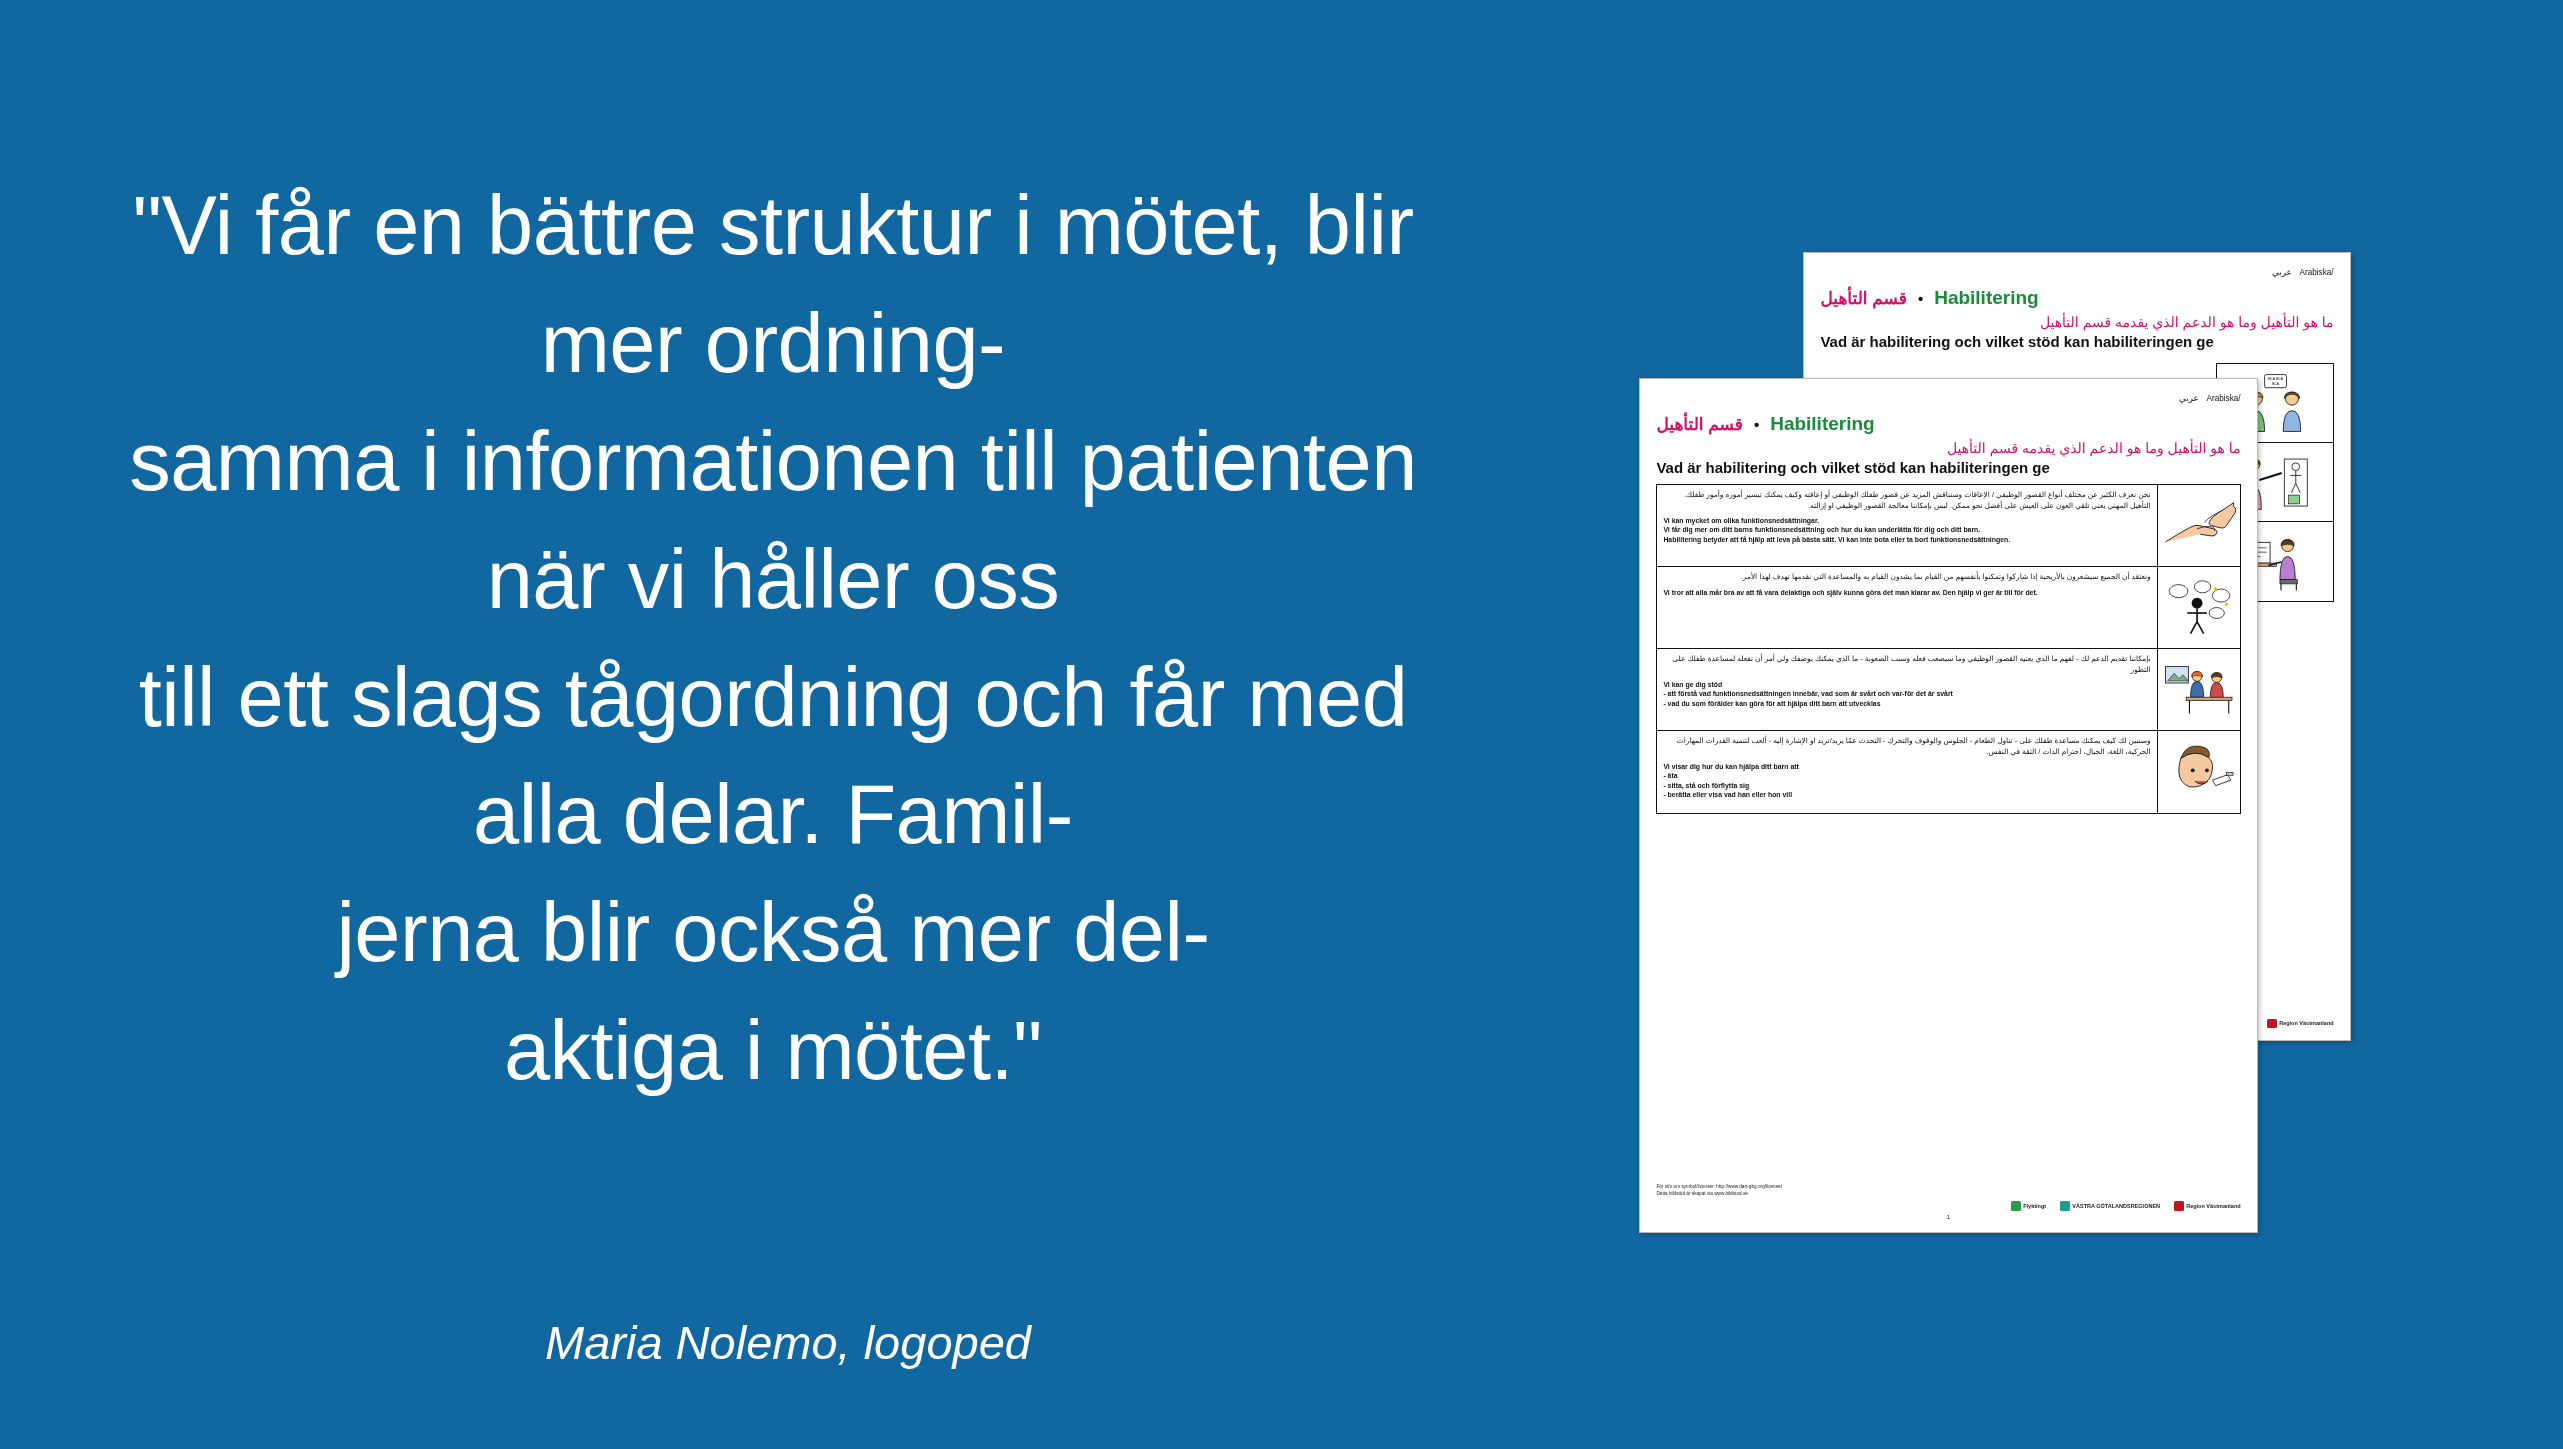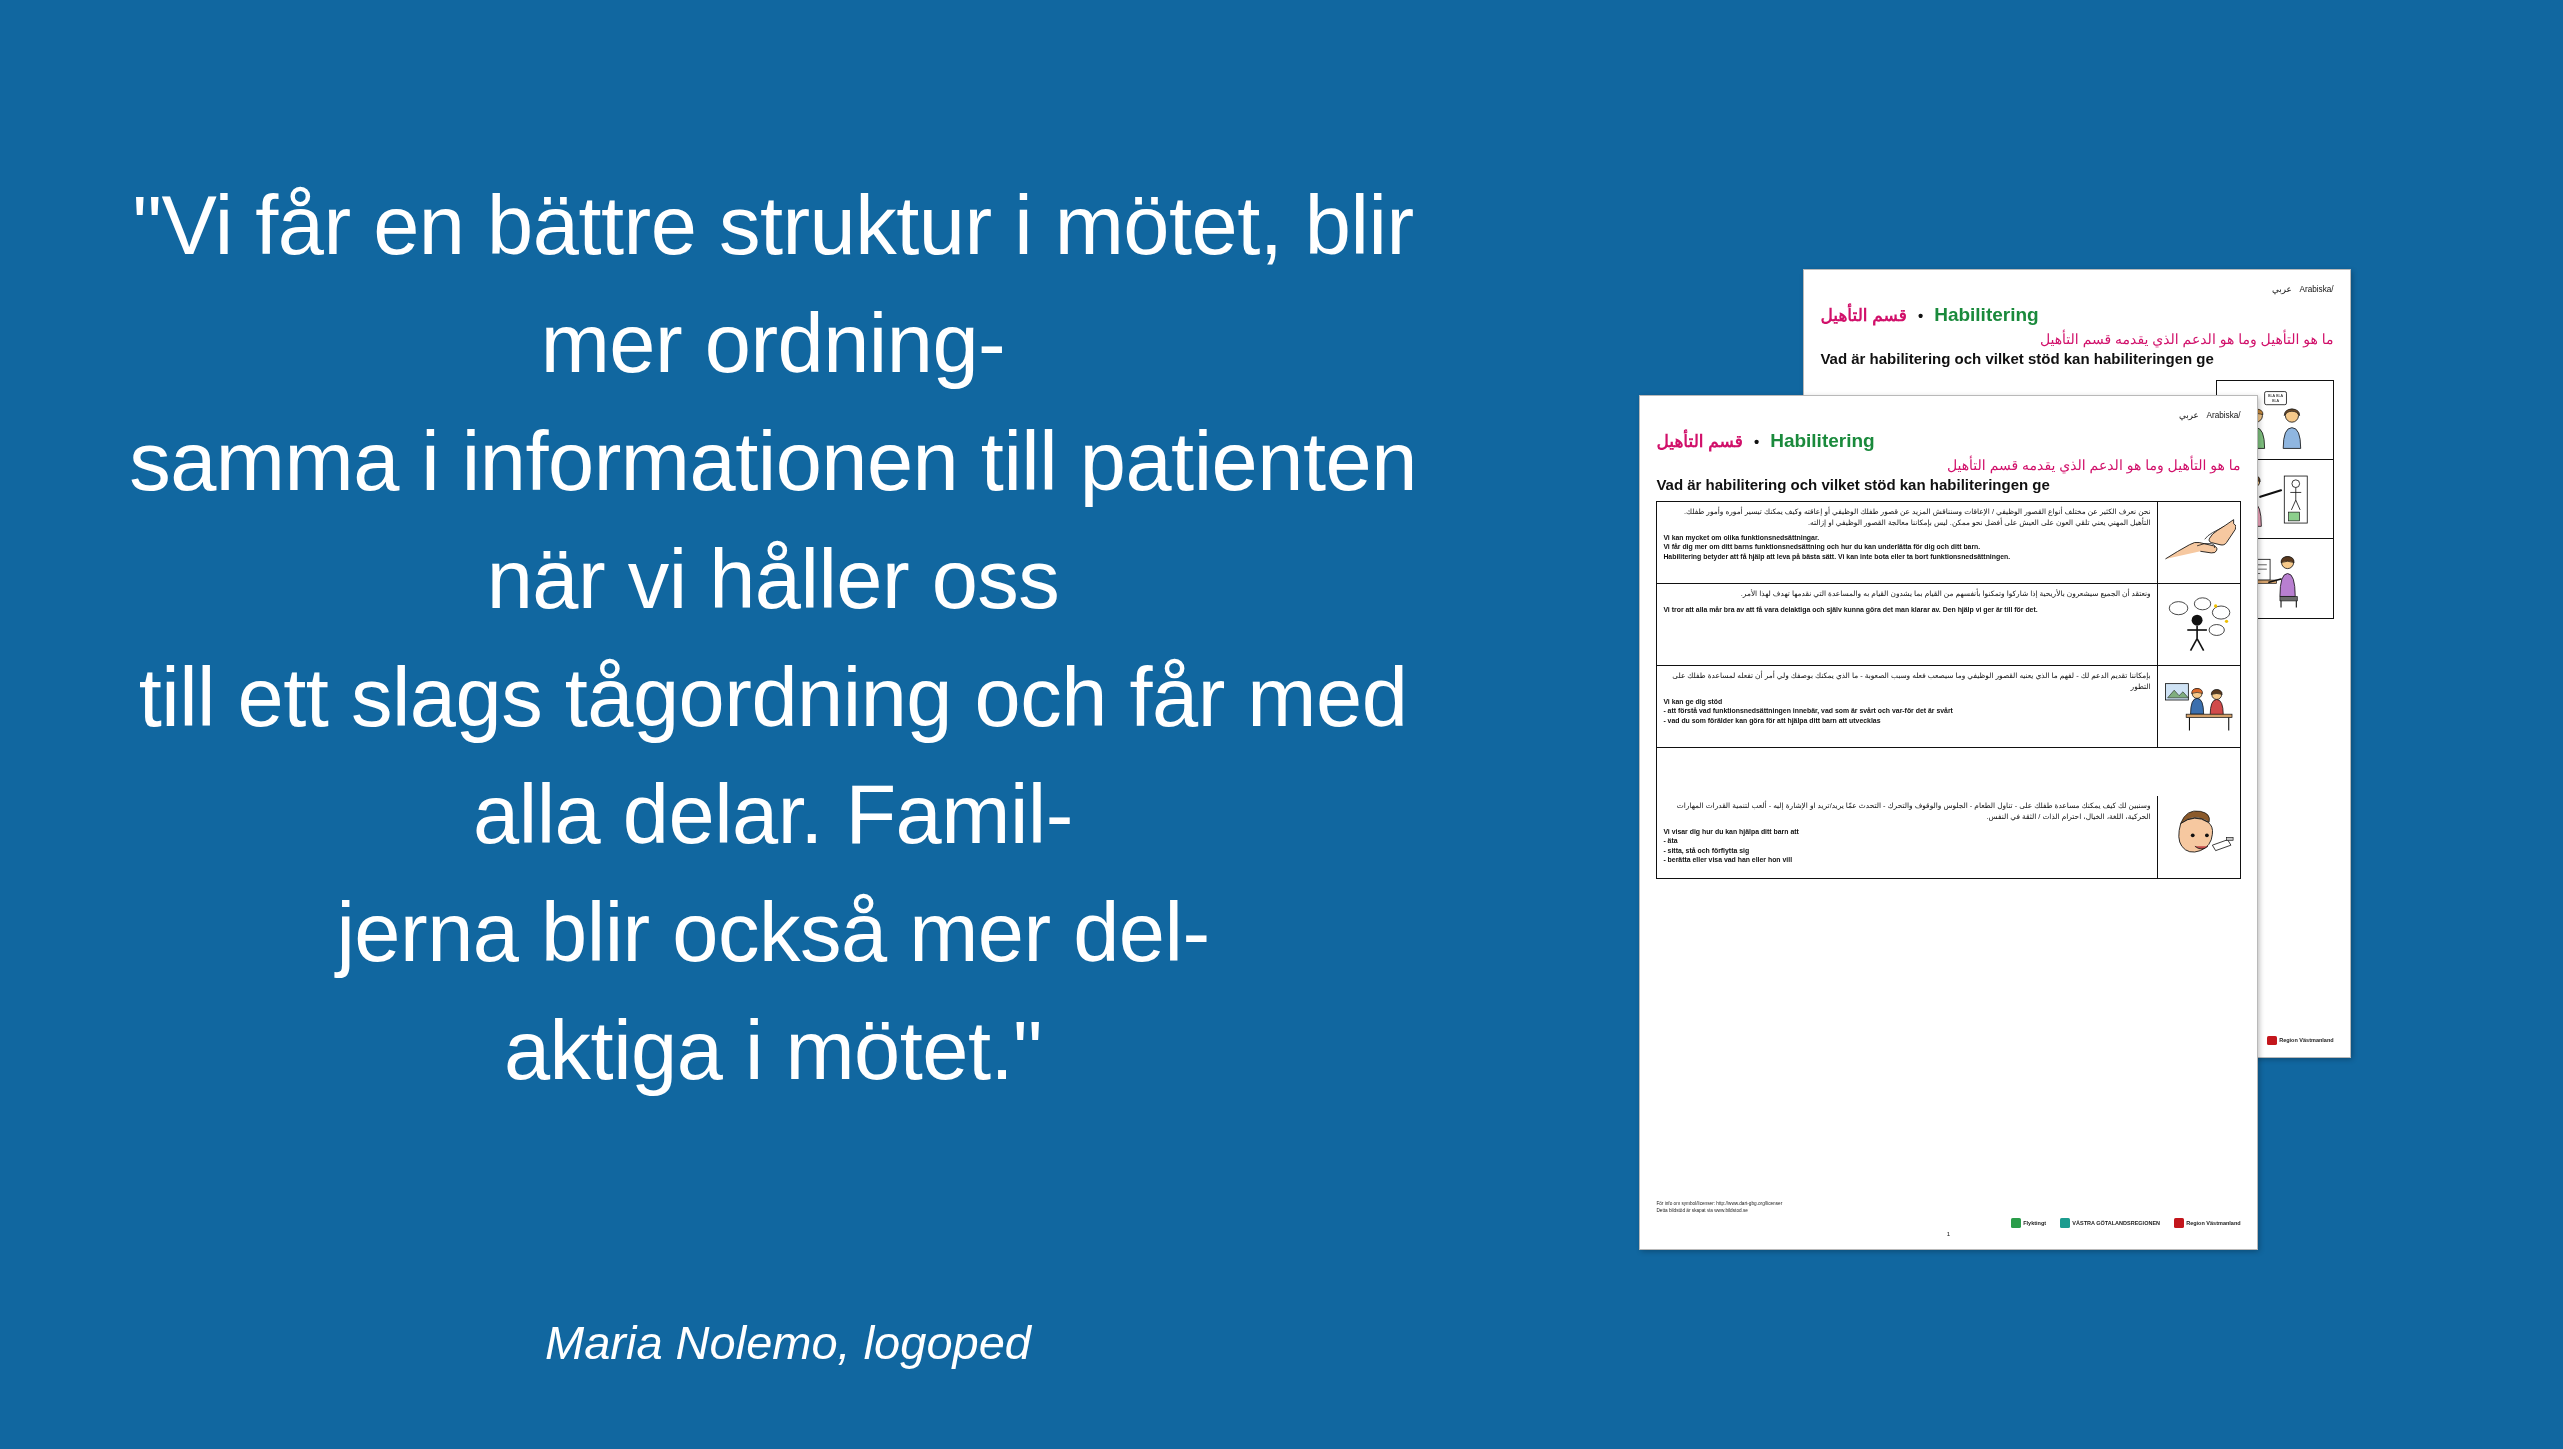--- a/index.html
+++ b/index.html
@@ -46,21 +46,21 @@
     color: #ffffff;
     font-size: 47px;
     font-style: italic;
     font-weight: 400;
   }
 
   
   #doc-stack {
     position: absolute;
     left: 1639px;
-    top: 269px;
+    top: 252px;
     width: 855px;
     height: 1041px;
   }
 
   .sheet {
     position: absolute;
     background: #ffffff;
     border: 1.1px solid #b9b9b9;
     box-shadow: 1.6px 2.2px 5.5px rgba(0,0,0,0.28);
   }
@@ -131,21 +131,21 @@
   .doc-table {
     margin-top: 7.7px;
     border: 0.8px solid #111;
     width: 100%;
   }
   .doc-row {
     display: flex;
     border-bottom: 0.8px solid #111;
     min-height: 82px;
   }
-  .doc-row:last-child { border-bottom: none; margin-top: 48px; }
+  .doc-row:last-child { border-bottom: none; }
   .doc-cell-text {
     flex: 1 1 auto;
     padding: 5px 6px 5.5px 6px;
     border-right: 0.8px solid #111;
   }
   .doc-cell-pic {
     flex: 0 0 82px;
     display: flex;
     align-items: center;
     justify-content: center;

